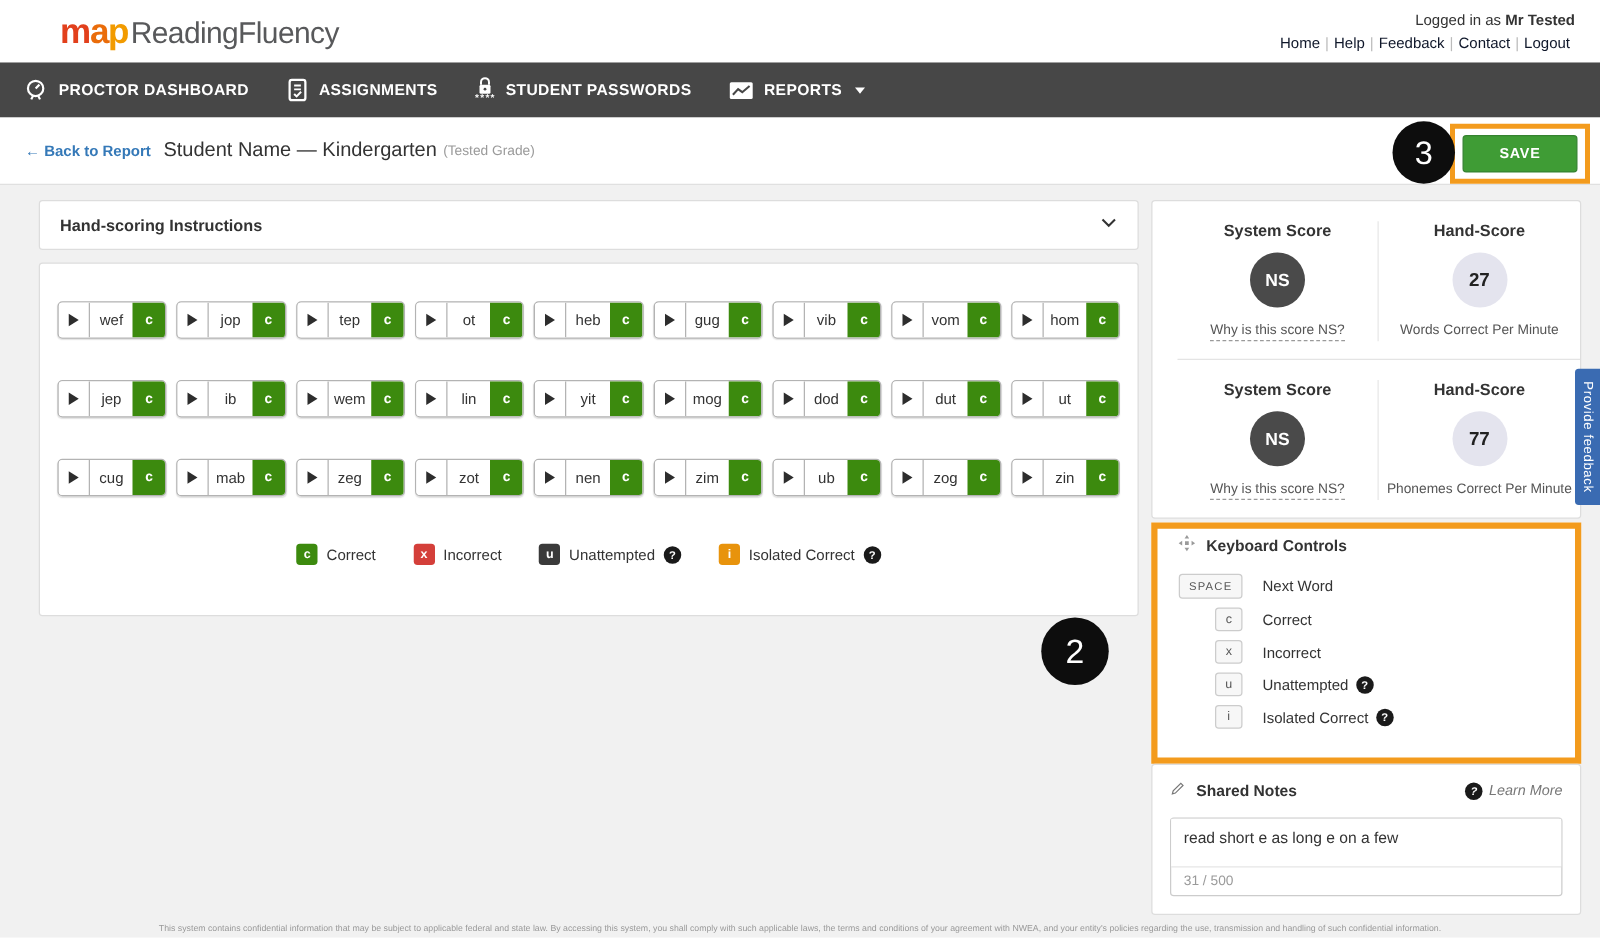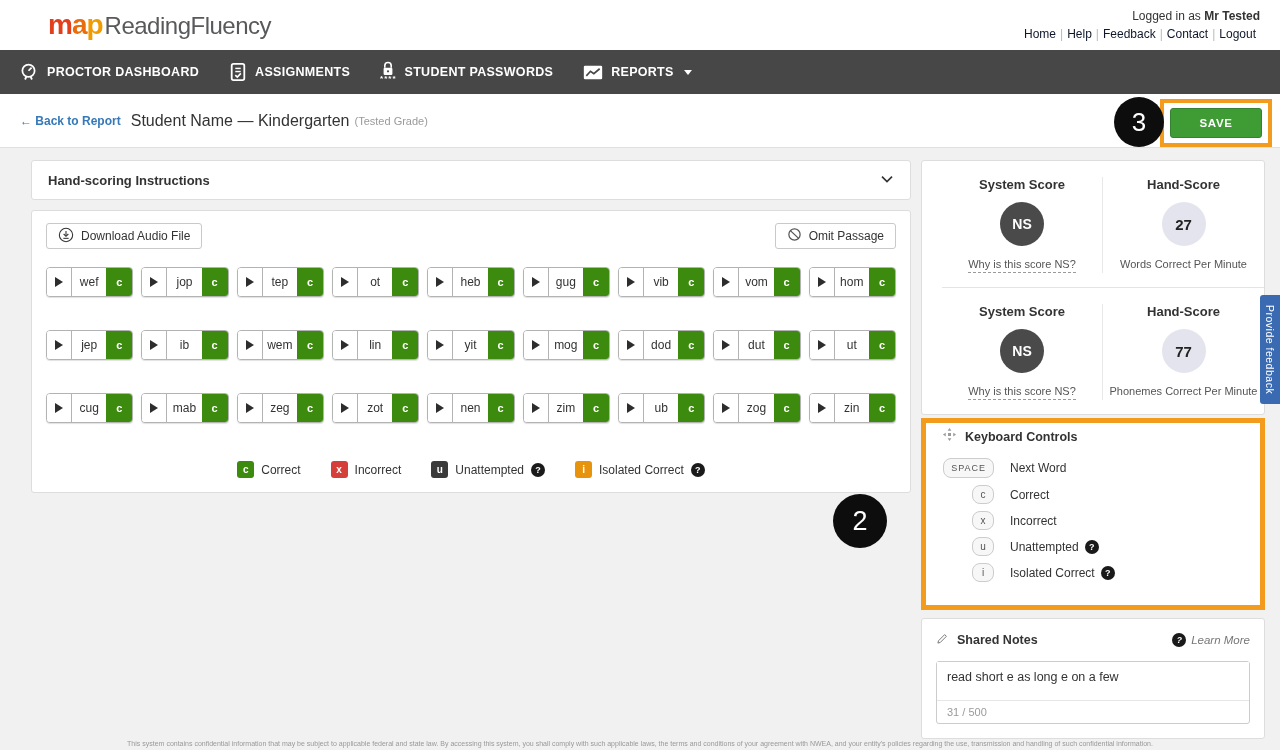--- a/index.html
+++ b/index.html
@@ -82,26 +82,26 @@
   .score-circle.light { background:#e4e4ee; color:#222; font-size:15px; }
   .score-link { font-size:11px; color:#555; border-bottom:1px dashed #9a9a9a; padding-bottom:2px; cursor:pointer; }
   .score-caption { font-size:11px; color:#555; }
 
   
   .kb-box { margin-top:3px; border:5px solid #f39b1d; background:#fff; padding:4px 16px 16px; }
   .kb-title-row { display:flex; align-items:center; gap:8px; margin-bottom:12px; }
   .kb-title { font-size:12.5px; font-weight:bold; color:#333; }
   .kb-row { display:flex; align-items:center; margin-bottom:7px; }
   .kb-keycol { width:52px; display:flex; justify-content:flex-end; }
-  .kb-key { background:#f7f7f7; border:1px solid #ccc; border-radius:8px; color:#555; font-size:10px; padding:3px 6px; min-width:22px; text-align:center; cursor:pointer; }
+  .kb-key { background:#f7f7f7; border:1px solid #ccc; border-radius:3px; color:#555; font-size:10px; padding:3px 6px; min-width:22px; text-align:center; cursor:pointer; }
   .kb-key.space { font-size:9px; letter-spacing:1px; padding:4px 7px; }
   .kb-label { font-size:12px; color:#333; margin-left:16px; display:flex; align-items:center; gap:6px; }
 
   
-  .notes-card { margin-top:8px; padding:12px 14px 14px; }
+  .notes-card { margin-top:0; padding:12px 14px 14px; }
   .notes-head { display:flex; align-items:center; justify-content:space-between; margin-bottom:12px; }
   .notes-title-wrap { display:flex; align-items:center; gap:8px; }
   .notes-title { font-size:12.5px; font-weight:bold; color:#333; }
   .learn-more { display:flex; align-items:center; gap:5px; font-size:11.5px; font-style:italic; color:#777; cursor:pointer; }
   .note-box { border:1px solid #ccc; border-radius:3px; background:#fff; }
   .note-input { display:block; width:100%; height:38px; border:none; resize:none; outline:none; padding:8px 10px; font-size:12.5px; color:#333; font-family:inherit; }
   .note-counter { border-top:1px solid #e6e6e6; padding:5px 10px; font-size:11px; color:#9a9a9a; }
 
   .step-2 { position:absolute; width:54px; height:54px; left:833px; top:346px; font-size:27px; }
 
@@ -190,42 +190,20 @@
       <div class="panel instructions-bar">
         <span class="instructions-title">Hand-scoring Instructions</span>
         <span>
           <svg width="14" height="10" viewBox="0 0 16 12">
               <path d="M2 2 l6 6 6-6" stroke="#333" stroke-width="2" fill="none"></path>
             </svg>
         </span>
       </div>
 
       <div class="panel passage-card">
-        <div class="passage-toolbar">
-          <button class="tool-btn">
-            <span>
-              <svg width="16" height="16" viewBox="0 0 24 24">
-                  <circle cx="12" cy="12" r="10" fill="none" stroke="#333" stroke-width="1.6"></circle>
-                  <path d="M12 6 v7" stroke="#333" stroke-width="1.6"></path>
-                  <path d="M8.5 10.5 L12 14 L15.5 10.5" fill="none" stroke="#333" stroke-width="1.6"></path>
-                  <path d="M8 17 h8" stroke="#333" stroke-width="1.6"></path>
-                </svg>
-            </span>
-            <span>Download Audio File</span>
-          </button>
-          <button class="tool-btn">
-            <span>
-              <svg width="15" height="15" viewBox="0 0 24 24">
-                  <circle cx="12" cy="12" r="9" fill="none" stroke="#555" stroke-width="2"></circle>
-                  <line x1="5.8" y1="6.2" x2="18.2" y2="17.8" stroke="#555" stroke-width="2"></line>
-                </svg>
-            </span>
-            <span>Omit Passage</span>
-          </button>
-        </div>
 
         <div class="words-wrap">
           <div class="wrow">
             <div class="witem">
                 <button class="wplay">
                   <i class="tri"></i>
                 </button>
                 <span class="wword">wef</span>
                 <span class="wbadge">c</span>
               </div>

